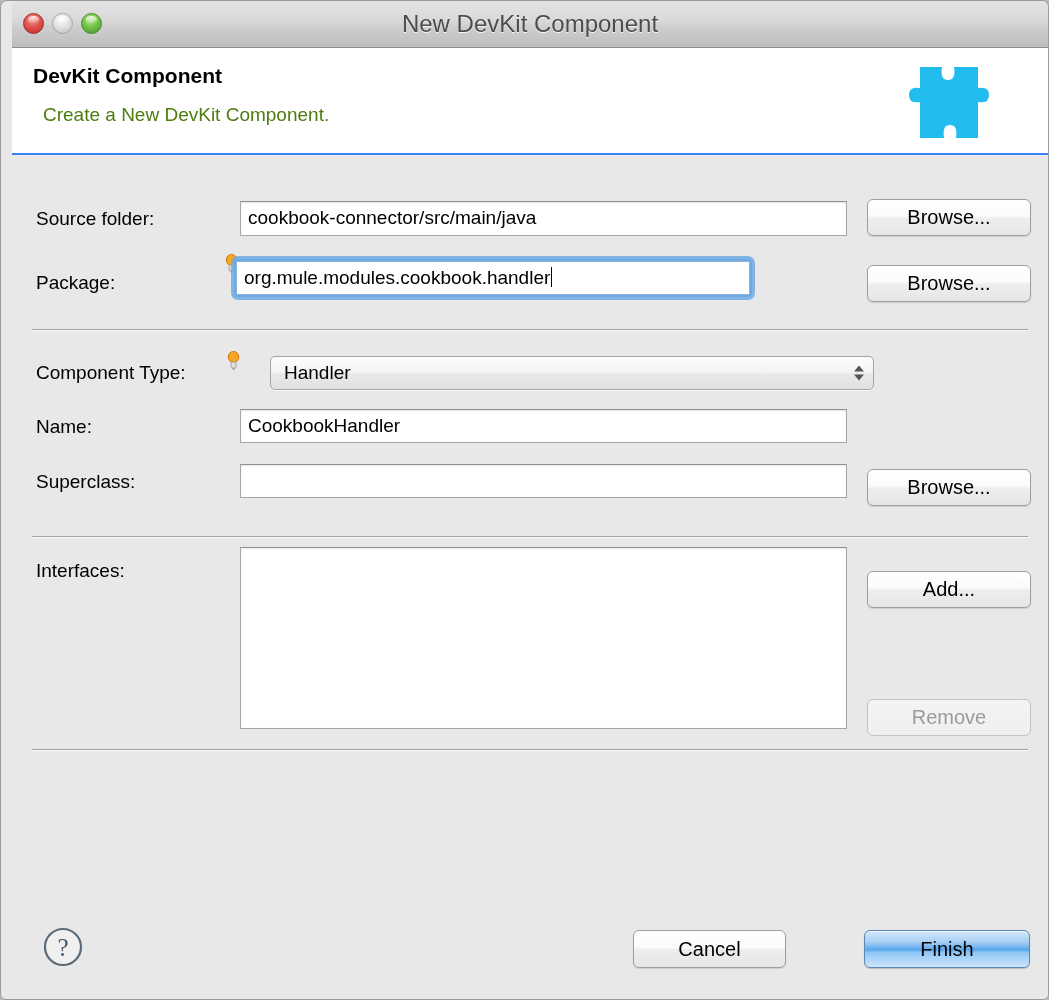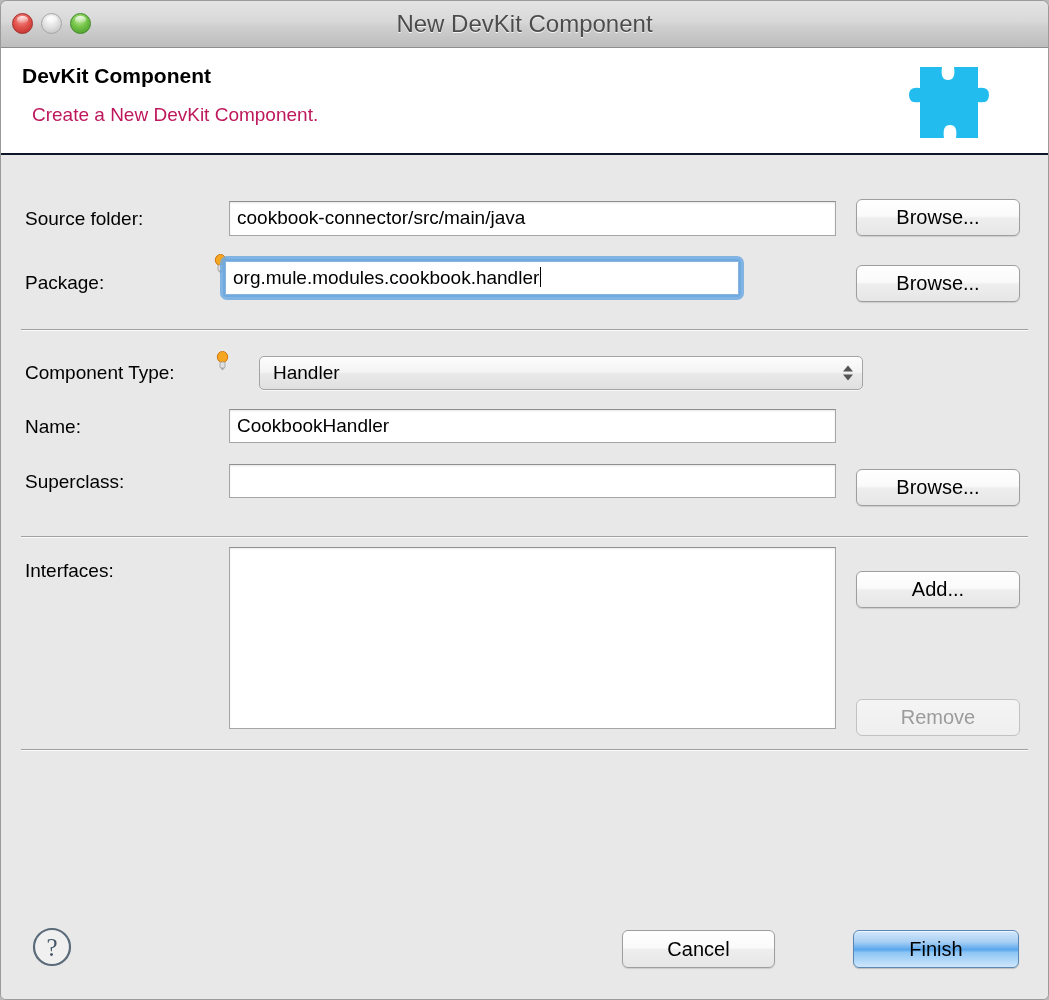--- a/index.html
+++ b/index.html
@@ -15,20 +15,21 @@
   
   .window {
     position: absolute;
     left: 0; top: 0;
     width: 1049px; height: 1000px;
     background: #e8e8e8;
     border-radius: 7px 7px 6px 6px;
     box-sizing: border-box;
     overflow: hidden;
     border: 1px solid #9a9a9a;
+    padding-left: 11px;
   }
 
   
   .titlebar {
     position: relative;
     height: 46px;
     background: linear-gradient(to bottom, #e4e4e4 0%, #d8d8d8 45%, #cfcfcf 55%, #bdbdbd 100%);
     border-bottom: 1px solid #8e8e8e;
     border-radius: 6px 6px 0 0;
   }
@@ -71,34 +72,34 @@
     color: #4c4c4c;
     text-shadow: 0 1px 0 rgba(255,255,255,.8);
     font-family: "Liberation Sans", sans-serif;
   }
 
   
   .header {
     position: relative;
     height: 105px;
     background: #ffffff;
-    border-bottom: 2px solid #0f172a;
+    border-bottom: 2px solid #3b82f6;
   }
   .header-title {
     position: absolute;
     left: 21px; top: 16px;
     font-size: 21px;
     font-weight: bold;
     color: #000;
   }
   .header-sub {
     position: absolute;
     left: 31px; top: 56px;
     font-size: 19px;
-    color: #be185d;
+    color: #4d7c0f;
   }
   .puzzle {
     position: absolute;
     right: 33px; top: 7px;
   }
 
   
   .body {
     position: relative;
     height: 747px;

